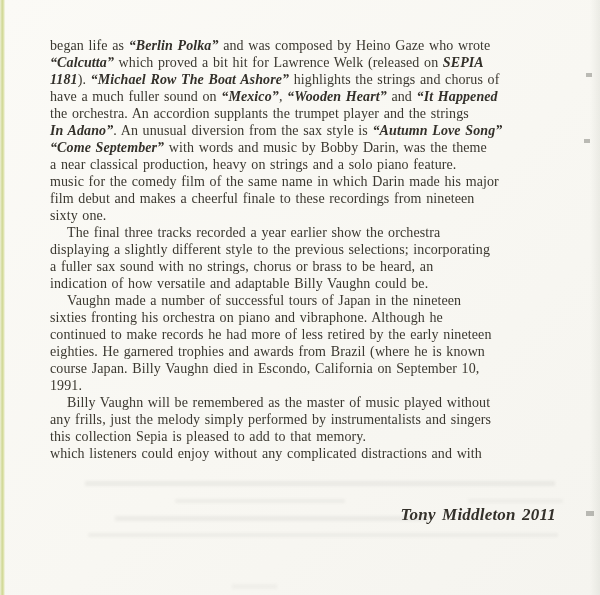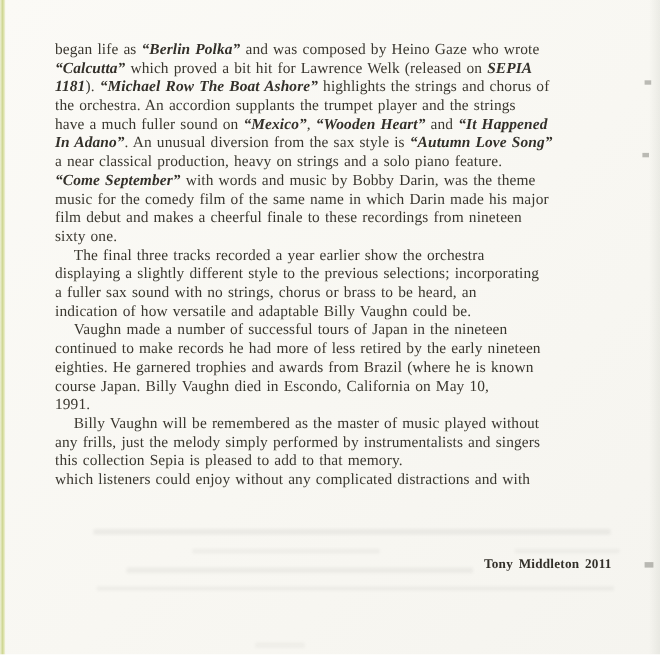--- a/index.html
+++ b/index.html
@@ -48,22 +48,23 @@
   .em {
     font-weight: bold;
     font-style: italic;
     color: #33302a;
     text-align: right;
   }
   .signature {
     position: absolute;
     top: 505px;
     right: 44px;
-    font-size: 12px;
+    font-size: 17px;
     font-weight: bold;
+    font-style: italic;
     color: #33302a;
     letter-spacing: 0.2px;
     word-spacing: 2px;
   }
   .ghost {
     position: absolute;
     background: rgba(125,125,120,1);
     filter: blur(1.5px);
     pointer-events: none;
   }
@@ -79,40 +80,41 @@
 
 <div class="page">
   <div class="edge-strip"></div>
   <div class="right-shade"></div>
 
   <div class="text-block">
       <div class="para">
         <div class="line"><span>began life as </span><span class="em">“Berlin Polka”</span><span> and was composed by Heino Gaze who wrote</span></div>
         <div class="line"><span class="em">“Calcutta”</span><span> which proved a bit hit for Lawrence Welk (released on </span><span class="em">SEPIA</span></div>
         <div class="line"><span class="em">1181</span><span>). </span><span class="em">“Michael Row The Boat Ashore”</span><span> highlights the strings and chorus of</span></div>
+        <div class="line"><span>have a much fuller sound on </span><span class="em">“Mexico”</span><span>, </span><span class="em">“Wooden Heart”</span><span> and </span><span class="em">“It Happened</span></div>
         <div class="line"><span>the orchestra. An accordion supplants the trumpet player and the strings</span></div>
-        <div class="line"><span>have a much fuller sound on </span><span class="em">“Mexico”</span><span>, </span><span class="em">“Wooden Heart”</span><span> and </span><span class="em">“It Happened</span></div>
         <div class="line"><span class="em">In Adano”</span><span>. An unusual diversion from the sax style is </span><span class="em">“Autumn Love Song”</span></div>
+        <div class="line"><span class="em">“Come September”</span><span> with words and music by Bobby Darin, was the theme</span></div>
         <div class="line"><span>a near classical production, heavy on strings and a solo piano feature.</span></div>
-        <div class="line"><span class="em">“Come September”</span><span> with words and music by Bobby Darin, was the theme</span></div>
         <div class="line"><span>music for the comedy film of the same name in which Darin made his major</span></div>
         <div class="line"><span>film debut and makes a cheerful finale to these recordings from nineteen</span></div>
         <div class="line"><span>sixty one.</span></div>
       </div>
       <div class="para">
         <div class="line first-indent"><span>The final three tracks recorded a year earlier show the orchestra</span></div>
         <div class="line"><span>displaying a slightly different style to the previous selections; incorporating</span></div>
         <div class="line"><span>a fuller sax sound with no strings, chorus or brass to be heard, an</span></div>
         <div class="line"><span>indication of how versatile and adaptable Billy Vaughn could be.</span></div>
       </div>
       <div class="para">
         <div class="line first-indent"><span>Vaughn made a number of successful tours of Japan in the nineteen</span></div>
+        <div class="line"><span>sixties fronting his orchestra on piano and vibraphone. Although he</span></div>
         <div class="line"><span>continued to make records he had more of less retired by the early nineteen</span></div>
         <div class="line"><span>eighties. He garnered trophies and awards from Brazil (where he is known</span></div>
-        <div class="line"><span>course Japan. Billy Vaughn died in Escondo, California on May 10,</span></div>
+        <div class="line"><span>course Japan. Billy Vaughn died in Escondo, California on September 10,</span></div>
         <div class="line"><span>1991.</span></div>
       </div>
       <div class="para">
         <div class="line first-indent"><span>Billy Vaughn will be remembered as the master of music played without</span></div>
         <div class="line"><span>any frills, just the melody simply performed by instrumentalists and singers</span></div>
         <div class="line"><span>this collection Sepia is pleased to add to that memory.</span></div>
         <div class="line"><span>which listeners could enjoy without any complicated distractions and with</span></div>
       </div>
     </div>
 

